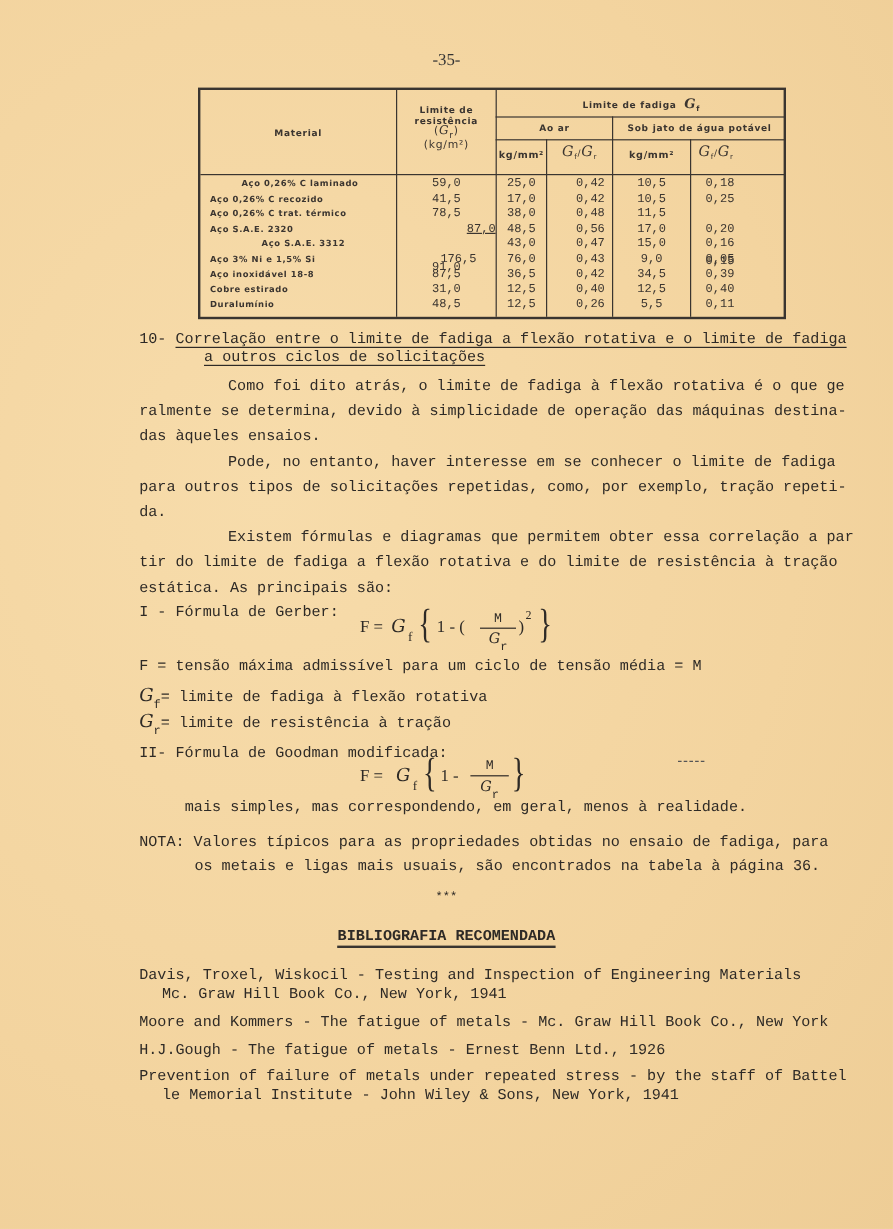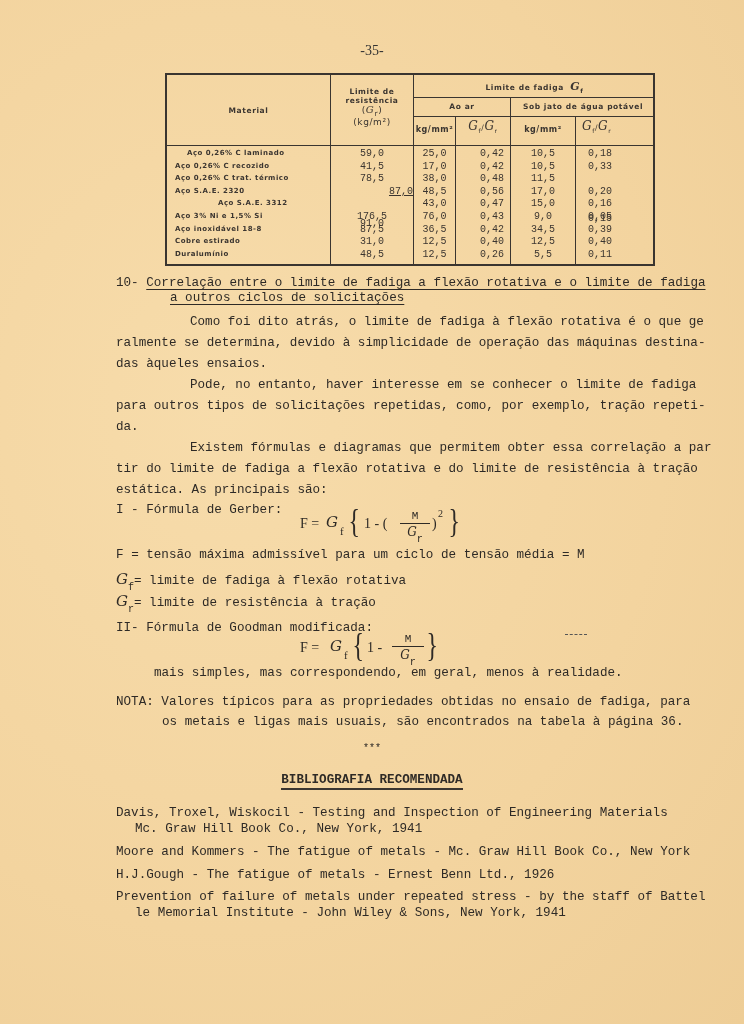--- a/index.html
+++ b/index.html
@@ -57,34 +57,34 @@
   <div class="th" style="left:247px;top:7px;width:241px">Limite de fadiga &nbsp;<span class="sig" style="font-size:11px">G</span><sub style="font-size:6px">f</sub></div>
   <div class="th" style="left:247px;top:27px;width:96px">Ao ar</div>
   <div class="th" style="left:344px;top:27px;width:144px">Sob jato de água potável</div>
   <div class="th" style="left:247px;top:50px;width:41px;font-size:8px">kg/mm²</div>
   <div class="th" style="left:289px;top:47px;width:54px;font-weight:normal"><span class="sig" style="font-size:12px">G</span><sub style="font-size:6px">f</sub>/<span class="sig" style="font-size:12px">G</span><sub style="font-size:6px">r</sub></div>
   <div class="th" style="left:344px;top:50px;width:64px;font-size:8px">kg/mm²</div>
   <div class="th" style="left:409px;top:47px;width:79px;font-weight:normal;text-align:left;padding-left:6px;box-sizing:border-box"><span class="sig" style="font-size:12px">G</span><sub style="font-size:6px">f</sub>/<span class="sig" style="font-size:12px">G</span><sub style="font-size:6px">r</sub></div>
 
   <div id="rows">
       <div>
-        <div class="td" style="left: 20px; top: 73px; width: 150px; text-align: left;">Aço 0,26% C laminado</div>
+        <div class="td" style="left: 8px; top: 73px; width: 150px; text-align: center;">Aço 0,26% C laminado</div>
         <div class="num" style="left: 164px; top: 73px; width: 82px; text-align: center;">59,0</div>
         <div class="num" style="left: 247px; top: 73px; width: 41px; text-align: center;">25,0</div>
         <div class="num" style="left: 289px; top: 73px; width: 48px; text-align: right;">0,42</div>
         <div class="num" style="left: 344px; top: 73px; width: 64px; text-align: center;">10,5</div>
         <div class="num" style="left: 421px; top: 73px; width: 70px; text-align: left;">0,18</div>
       </div>
       <div>
         <div class="td" style="left: 8px; top: 85.6px; width: 150px; text-align: left;">Aço 0,26% C recozido</div>
         <div class="num" style="left: 164px; top: 85.6px; width: 82px; text-align: center;">41,5</div>
         <div class="num" style="left: 247px; top: 85.6px; width: 41px; text-align: center;">17,0</div>
         <div class="num" style="left: 289px; top: 85.6px; width: 48px; text-align: right;">0,42</div>
         <div class="num" style="left: 344px; top: 85.6px; width: 64px; text-align: center;">10,5</div>
-        <div class="num" style="left: 421px; top: 85.6px; width: 70px; text-align: left;">0,33</div>
+        <div class="num" style="left: 421px; top: 85.6px; width: 70px; text-align: left;">0,25</div>
       </div>
       <div>
         <div class="td" style="left: 8px; top: 98.2px; width: 150px; text-align: left;">Aço 0,26% C trat. térmico</div>
         <div class="num" style="left: 164px; top: 98.2px; width: 82px; text-align: center;">78,5</div>
         <div class="num" style="left: 247px; top: 98.2px; width: 41px; text-align: center;">38,0</div>
         <div class="num" style="left: 289px; top: 98.2px; width: 48px; text-align: right;">0,48</div>
         <div class="num" style="left: 344px; top: 98.2px; width: 64px; text-align: center;">11,5</div>
         <div class="num" style="left: 421px; top: 98.2px; width: 70px; text-align: left; margin-top: 40px;">0,15</div>
       </div>
       <div>
@@ -98,21 +98,21 @@
       <div>
         <div class="td" style="left: 8px; top: 123.4px; width: 150px; text-align: left; margin-left: 43px;">Aço S.A.E. 3312</div>
         <div class="num" style="left: 164px; top: 123.4px; width: 82px; text-align: center; margin-top: 20px;">91,0</div>
         <div class="num" style="left: 247px; top: 123.4px; width: 41px; text-align: center;">43,0</div>
         <div class="num" style="left: 289px; top: 123.4px; width: 48px; text-align: right;">0,47</div>
         <div class="num" style="left: 344px; top: 123.4px; width: 64px; text-align: center;">15,0</div>
         <div class="num" style="left: 421px; top: 123.4px; width: 70px; text-align: left;">0,16</div>
       </div>
       <div>
         <div class="td" style="left: 8px; top: 136px; width: 150px; text-align: left;">Aço 3% Ni e 1,5% Si</div>
-        <div class="num" style="left: 164px; top: 136px; width: 82px; text-align: center;">176,5</div>
+        <div class="num" style="left: 148px; top: 136px; width: 82px; text-align: right;">176,5</div>
         <div class="num" style="left: 247px; top: 136px; width: 41px; text-align: center;">76,0</div>
         <div class="num" style="left: 289px; top: 136px; width: 48px; text-align: right;">0,43</div>
         <div class="num" style="left: 344px; top: 136px; width: 64px; text-align: center;">9,0</div>
         <div class="num" style="left: 421px; top: 136px; width: 70px; text-align: left;">0,05</div>
       </div>
       <div>
         <div class="td" style="left: 8px; top: 148.6px; width: 150px; text-align: left;">Aço inoxidável 18-8</div>
         <div class="num" style="left: 164px; top: 148.6px; width: 82px; text-align: center;">87,5</div>
         <div class="num" style="left: 247px; top: 148.6px; width: 41px; text-align: center;">36,5</div>
         <div class="num" style="left: 289px; top: 148.6px; width: 48px; text-align: right;">0,42</div>

